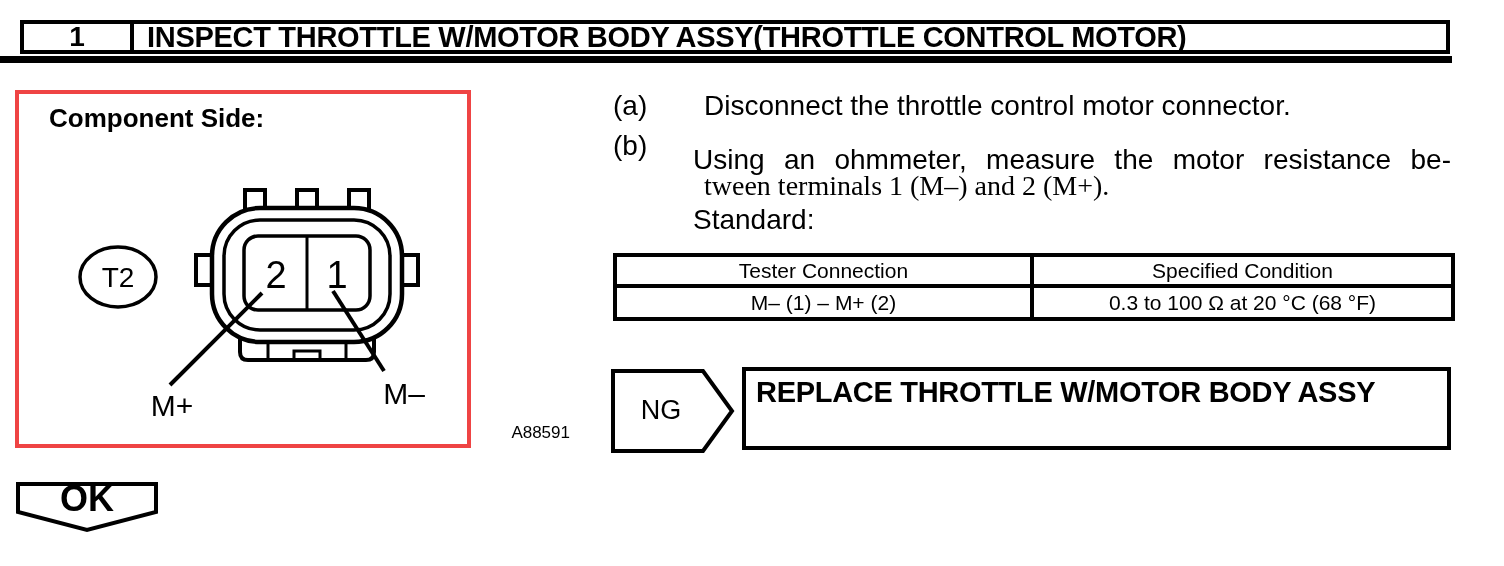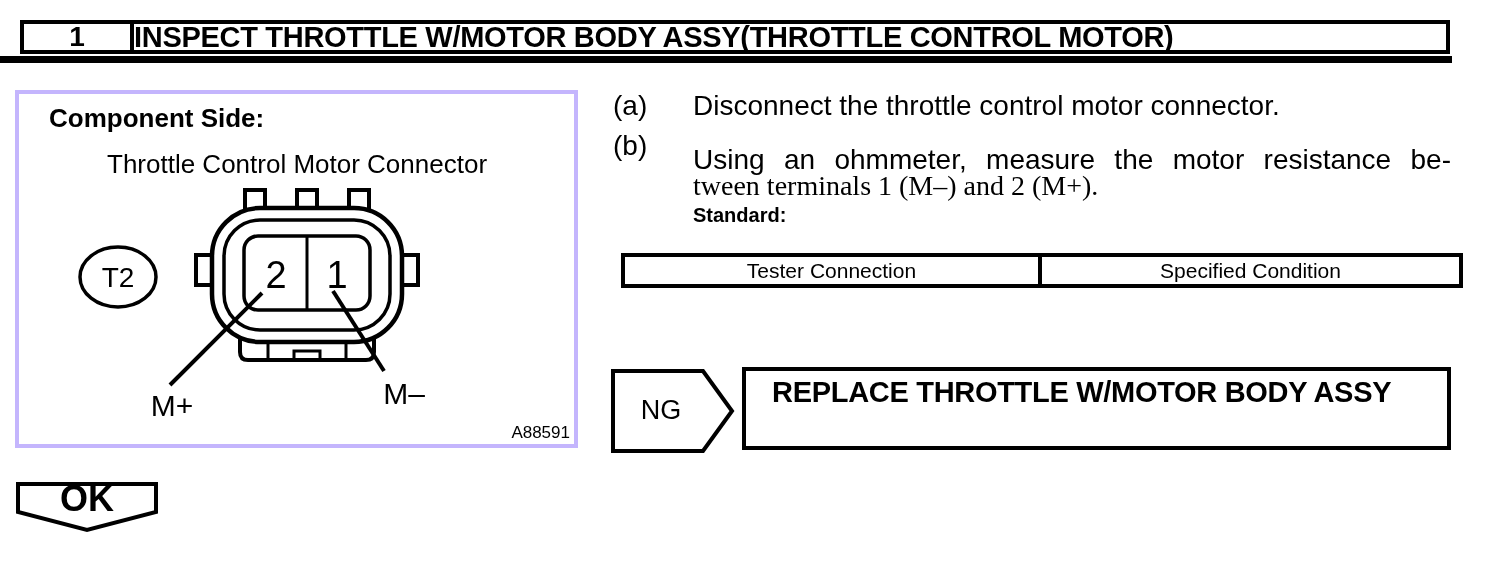--- a/index.html
+++ b/index.html
@@ -7,66 +7,65 @@
     width:1504px;height:566px;background:#ffffff;position:relative;
     font-family:"Liberation Sans",sans-serif;color:#000;overflow:hidden;
   }
   .abs{position:absolute;}
 
   
   .header-box{left:20px;top:20px;width:1430px;height:34px;border:4px solid #000;
     box-sizing:border-box;display:flex;}
   .step-num{width:106px;border-right:4px solid #000;display:flex;align-items:center;
     justify-content:center;font-weight:bold;font-size:28px;}
-  .step-title{flex:1;display:flex;align-items:center;font-weight:bold;
+  .step-title{flex:1;display:flex;align-items:center;padding-left:13px;font-weight:bold;
     font-size:29px;white-space:nowrap;letter-spacing:-0.3px;}
   .header-rule{left:0;top:56px;width:1452px;height:7px;background:#000;}
 
   
-  .figure-box{left:15px;top:90px;width:563px;height:358px;border:4px solid #c4b5fd;
+  .figure-box{left:15px;top:90px;width:456px;height:358px;border:4px solid #ef4444;
     box-sizing:border-box;}
   .fig-caption{left:30px;top:9px;font-size:26px;font-weight:bold;}
   .fig-subcaption{left:88px;top:55px;font-size:26px;}
   .fig-svg{left:0;top:0;}
   svg text{font-family:"Liberation Sans",sans-serif;fill:#000;}
 
   
   .marker{font-size:28px;}
-  .itext{font-size:28px;white-space:nowrap;}
+  .itext{font-size:28px;white-space:nowrap;margin-left:11px;}
   .jline{font-size:28px;white-space:normal;text-align:justify;text-align-last:justify;}
-  .std{font-size:20px;font-weight:bold;}
+  .std{font-size:28px;font-weight:normal;}
 
   
-  .spec-table{left:613px;top:253px;border-collapse:collapse;table-layout:fixed;margin-left:8px;}
+  .spec-table{left:613px;top:253px;border-collapse:collapse;table-layout:fixed;}
   .spec-table th,.spec-table td{border:4px solid #000;text-align:center;
     font-size:21px;font-weight:normal;padding:0;}
   .spec-table th{height:27px;}
   .spec-table td{height:29px;}
 
   
   .ng-label{left:611px;top:367px;width:100px;height:86px;display:flex;align-items:center;
     justify-content:center;font-size:27px;font-weight:normal;}
   .replace-box{left:742px;top:367px;width:709px;height:83px;border:4px solid #000;
-    box-sizing:border-box;padding:5px 0 0 26px;font-size:29px;font-weight:bold;
+    box-sizing:border-box;padding:5px 0 0 10px;font-size:29px;font-weight:bold;
     letter-spacing:-0.3px;white-space:nowrap;}
   .ok-label{left:15px;top:482px;width:144px;height:33px;display:flex;align-items:center;
     justify-content:center;font-size:36px;font-weight:bold;}
 </style>
 </head>
 <body>
 
 <div class="abs header-box">
   <div class="step-num">1</div>
   <div class="step-title">INSPECT THROTTLE W/MOTOR BODY ASSY(THROTTLE CONTROL MOTOR)</div>
 </div>
 <div class="abs header-rule"></div>
 
 <div class="abs figure-box">
   <div class="abs fig-caption">Component Side:</div>
-  <div class="abs fig-subcaption">Throttle Control Motor Connector</div>
 
   <svg class="abs fig-svg" width="555" height="350" viewBox="19 94 555 350">
 
     <polyline points="245,214 245,190 265,190 265,214" fill="none" stroke="#000" stroke-width="4"></polyline>
     <polyline points="297,214 297,190 317,190 317,214" fill="none" stroke="#000" stroke-width="4"></polyline>
     <polyline points="349,214 349,190 369,190 369,214" fill="none" stroke="#000" stroke-width="4"></polyline>
 
     <polyline points="216,255 196,255 196,285 216,285" fill="none" stroke="#000" stroke-width="4"></polyline>
     <polyline points="398,255 418,255 418,285 398,285" fill="none" stroke="#000" stroke-width="4"></polyline>
 
@@ -105,20 +104,24 @@
 <table class="abs spec-table">
   <colgroup>
       <col style="width:417px">
       <col style="width:421px">
     </colgroup>
   <tbody>
       <tr>
     <th>Tester Connection</th>
     <th>Specified Condition</th>
   </tr>
+  <tr>
+    <td>M– (1) – M+ (2)</td>
+    <td>0.3 to 100 Ω at 20 °C (68 °F)</td>
+  </tr>
 </tbody>
   </table>
 
 <svg class="abs" style="left:611px;top:367px;" width="124" height="88" viewBox="0 0 124 88">
   <polygon points="2,4 92,4 121,44 92,84 2,84" fill="#fff" stroke="#000" stroke-width="4"></polygon>
 </svg>
 <div class="abs ng-label">NG</div>
 
 <div class="abs replace-box">REPLACE THROTTLE W/MOTOR BODY ASSY</div>
 

